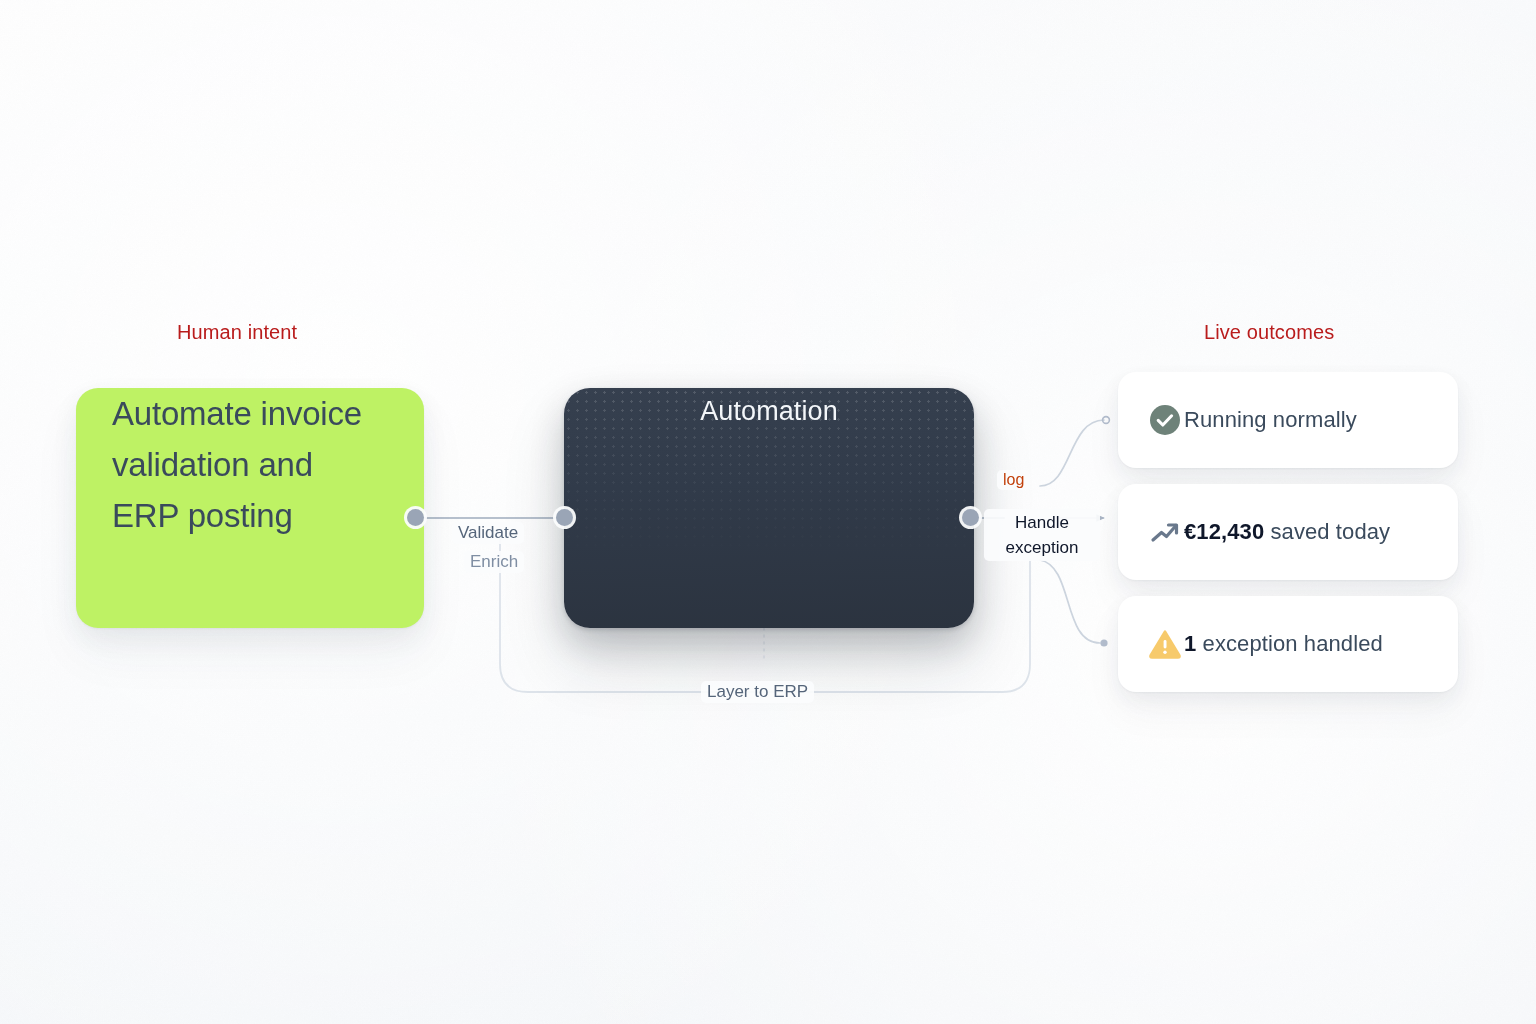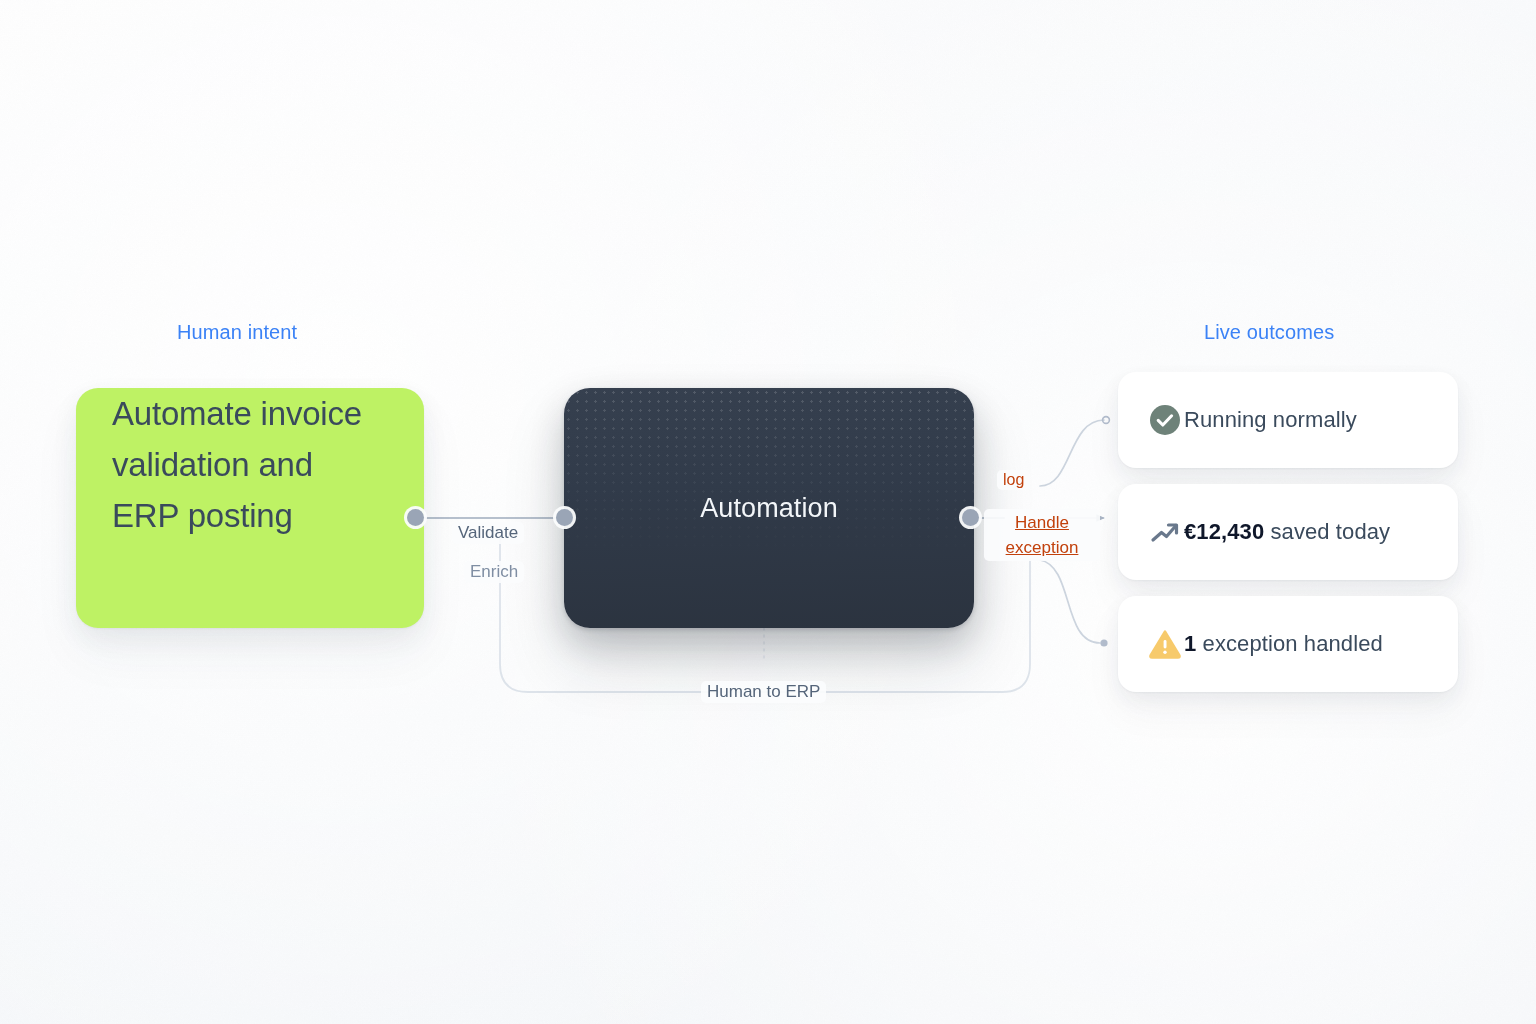--- a/index.html
+++ b/index.html
@@ -33,21 +33,21 @@
     inset: 0;
     pointer-events: none;
     opacity: .5;
   }
 
   
   .caption {
     position: absolute;
     font-size: 20px;
     letter-spacing: .1px;
-    color: #3b82f6;
+    color: #b91c1c;
     white-space: nowrap;
   }
   #caption-left  { left: 177px; top: 321px; }
   #caption-right { left: 1204px; top: 321px; }
 
   
   #edges {
     position: absolute;
     left: 0; top: 0;
     width: 1536px;
@@ -89,21 +89,21 @@
     width: 410px;
     height: 240px;
     border-radius: 26px;
     background:
       linear-gradient(178deg, #36404f 0%, #313b4a 40%, #2b333f 100%);
     box-shadow:
       0 2px 4px rgba(25,33,45,.16),
       0 16px 34px rgba(25,33,45,.20),
       0 34px 64px rgba(25,33,45,.14);
     display: flex;
-    align-items: center;
+    align-items: flex-start;
     justify-content: center;
     overflow: hidden;
   }
   #hub-dots {
     position: absolute;
     inset: 0;
     background-image: radial-gradient(rgba(255,255,255,.16) 1px, transparent 1.2px);
     background-size: 9px 9px;
     -webkit-mask-image: linear-gradient(to bottom, rgba(0,0,0,.95) 0%, rgba(0,0,0,.28) 42%, rgba(0,0,0,0) 72%);
             mask-image: linear-gradient(to bottom, rgba(0,0,0,.95) 0%, rgba(0,0,0,.28) 42%, rgba(0,0,0,0) 72%);
@@ -141,23 +141,23 @@
     white-space: nowrap;
     color: #55657a;
     background: rgba(251,252,253,.92);
     padding: 1px 6px;
     border-radius: 5px;
     z-index: 5;
   }
   .edge-label.center { text-align: center; }
 
   #label-validate { left: 452px; top: 489px; margin-top: 33px; }
-  #label-enrich   { left: 464px; top: 551px; color:#7f8ea3;margin-top:10px; }
+  #label-enrich   { left: 464px; top: 551px; color:#7f8ea3; }
   #label-log      { left: 997px; top: 470px; color:#c2410c; font-size: 16px; }
-  #label-handle   { left: 984px; top: 509px; width: 104px; line-height: 25px; color:#c2410c;text-decoration:underline; }
+  #label-handle   { left: 984px; top: 509px; width: 104px; line-height: 25px; color:#0f172a; }
   #label-post     { left: 701px; top: 681px; }
 
   
   .outcome-card {
     position: absolute;
     left: 1118px;
     width: 340px;
     height: 96px;
     background: #ffffff;
     border-radius: 18px;
@@ -256,21 +256,21 @@
 
 <div class="edge-label" id="label-enrich">Enrich</div>
 
 <div class="edge-label" id="label-log">log</div>
 
 <div class="edge-label center" id="label-handle">
   <div>Handle</div>
   <div>exception</div>
 </div>
 
-<div class="edge-label" id="label-post">Human to ERP</div>
+<div class="edge-label" id="label-post">Layer to ERP</div>
 
 <div class="outcome-card" id="outcome-0">
   <div class="icon-wrap">
     <svg width="34" height="34" viewBox="0 0 34 34">
       <circle cx="17" cy="17" r="15" fill="#6e8279"></circle>
       <path d="M10.2 17.4 L14.8 22 L23.6 12.8" fill="none" stroke="#ffffff" stroke-width="3.1" stroke-linecap="round" stroke-linejoin="round"></path>
     </svg>
   </div>
   <div class="outcome-text">
     <span>Running normally</span>

